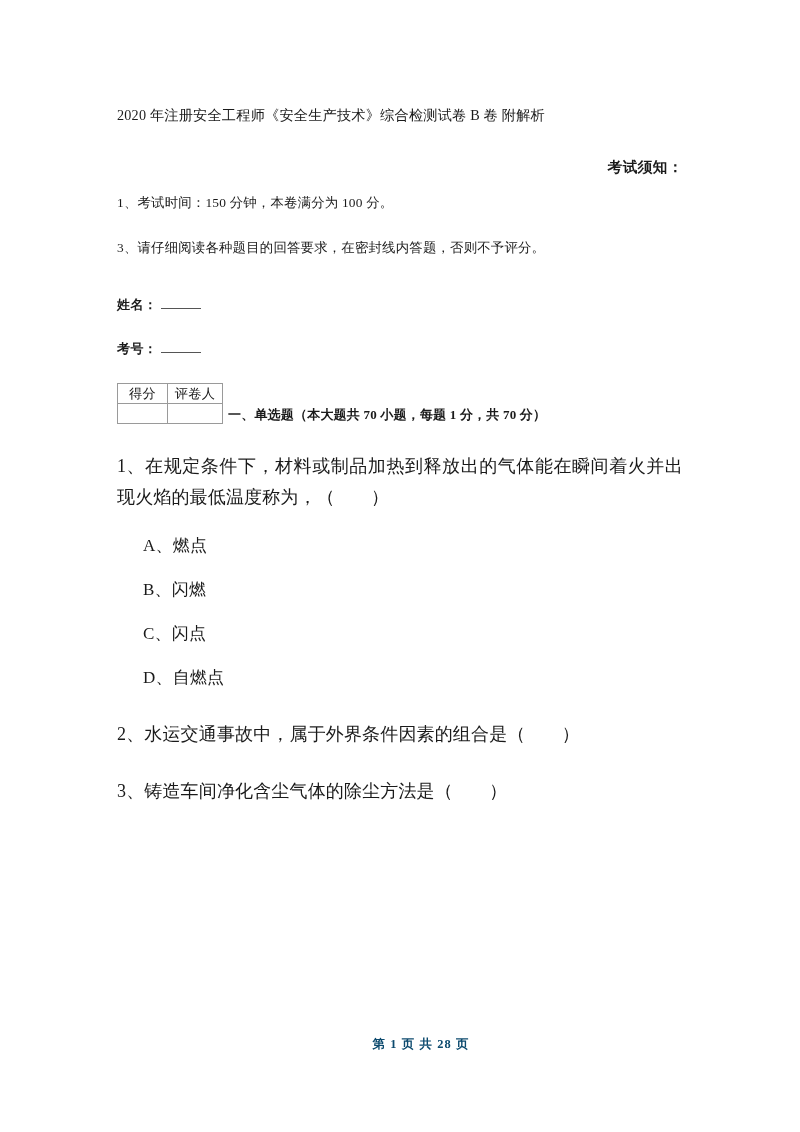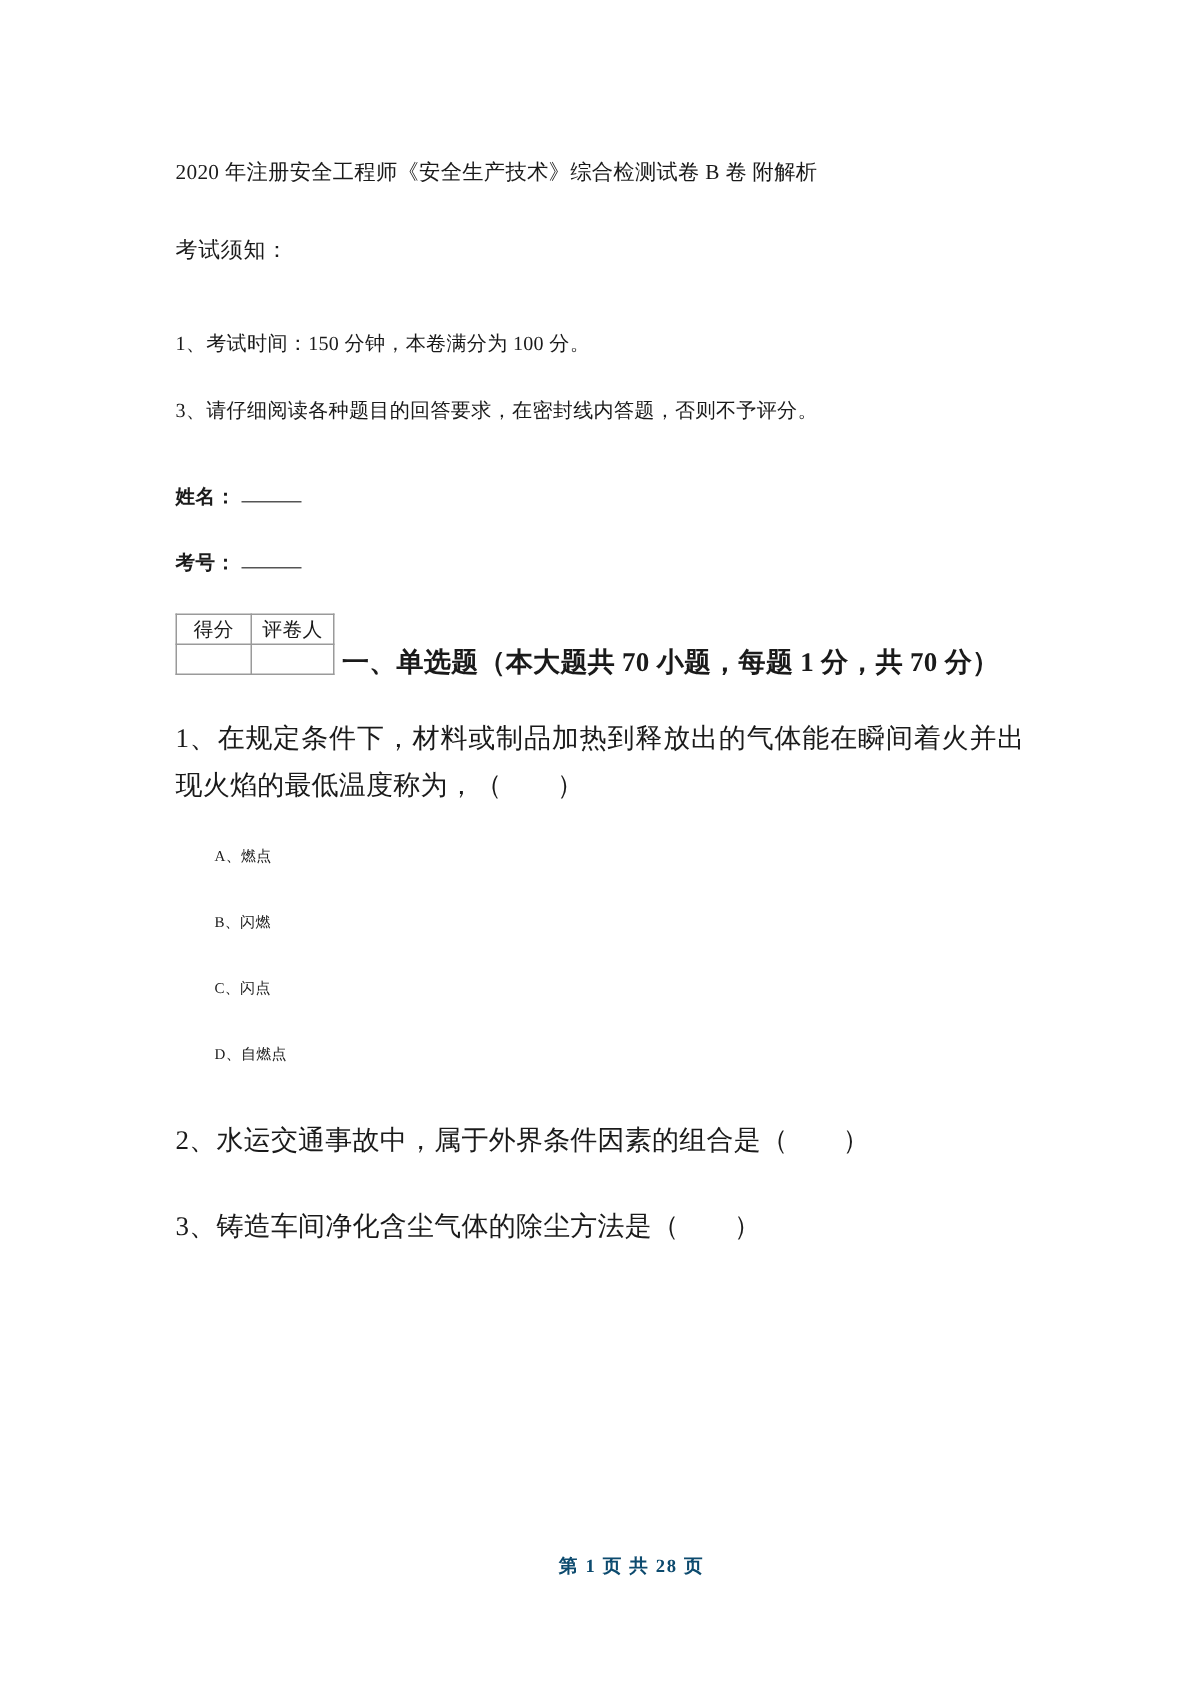--- a/index.html
+++ b/index.html
@@ -36,24 +36,25 @@
     line-height: 22px;
     letter-spacing: 0.2px;
     white-space: nowrap;
     margin: 0 0 30px 0;
     font-weight: normal;
   }
 
   
   .notice-heading {
     font-size: 14.6px;
-    font-weight: normal;
-    line-height: 22px;
-    margin: 0 0 40px 0;
+    font-weight: bold;
+    line-height: 22px;
+    margin: 0 0 14px 0;
     letter-spacing: 0.5px;
+    text-align: right;
   }
 
   
   .notice-item {
     font-size: 13.4px;
     line-height: 22px;
     margin: 0 0 23px 0;
     letter-spacing: 0.2px;
     white-space: nowrap;
   }
@@ -100,21 +101,21 @@
     padding: 0 1px;
     line-height: 19px;
     letter-spacing: 0.3px;
   }
   .score-table td.wide { width: 52px; }
   .score-table tr.empty td { height: 19px; }
   .section-title {
     position: absolute;
     left: 111px;
     top: 21px;
-    font-size: 18px;
+    font-size: 13px;
     font-weight: bold;
     line-height: 22px;
     white-space: nowrap;
     letter-spacing: 0.2px;
   }
 
   
   .question {
     margin: 0 0 22px 0;
   }
@@ -125,21 +126,21 @@
     margin: 0;
     text-align: justify;
     text-justify: inter-ideograph;
   }
   .q-options {
     margin: 0;
     padding: 0;
     list-style: none;
   }
   .q-option {
-    font-size: 10px;
+    font-size: 17px;
     line-height: 22px;
     margin: 22px 0 0 26px;
     letter-spacing: 0.2px;
     white-space: nowrap;
   }
   .question.tight { margin-bottom: 16px; }
   .q-gap-1 { margin-bottom: 30px; }
   .q-gap-2 { margin-bottom: 26px; }
 
   

